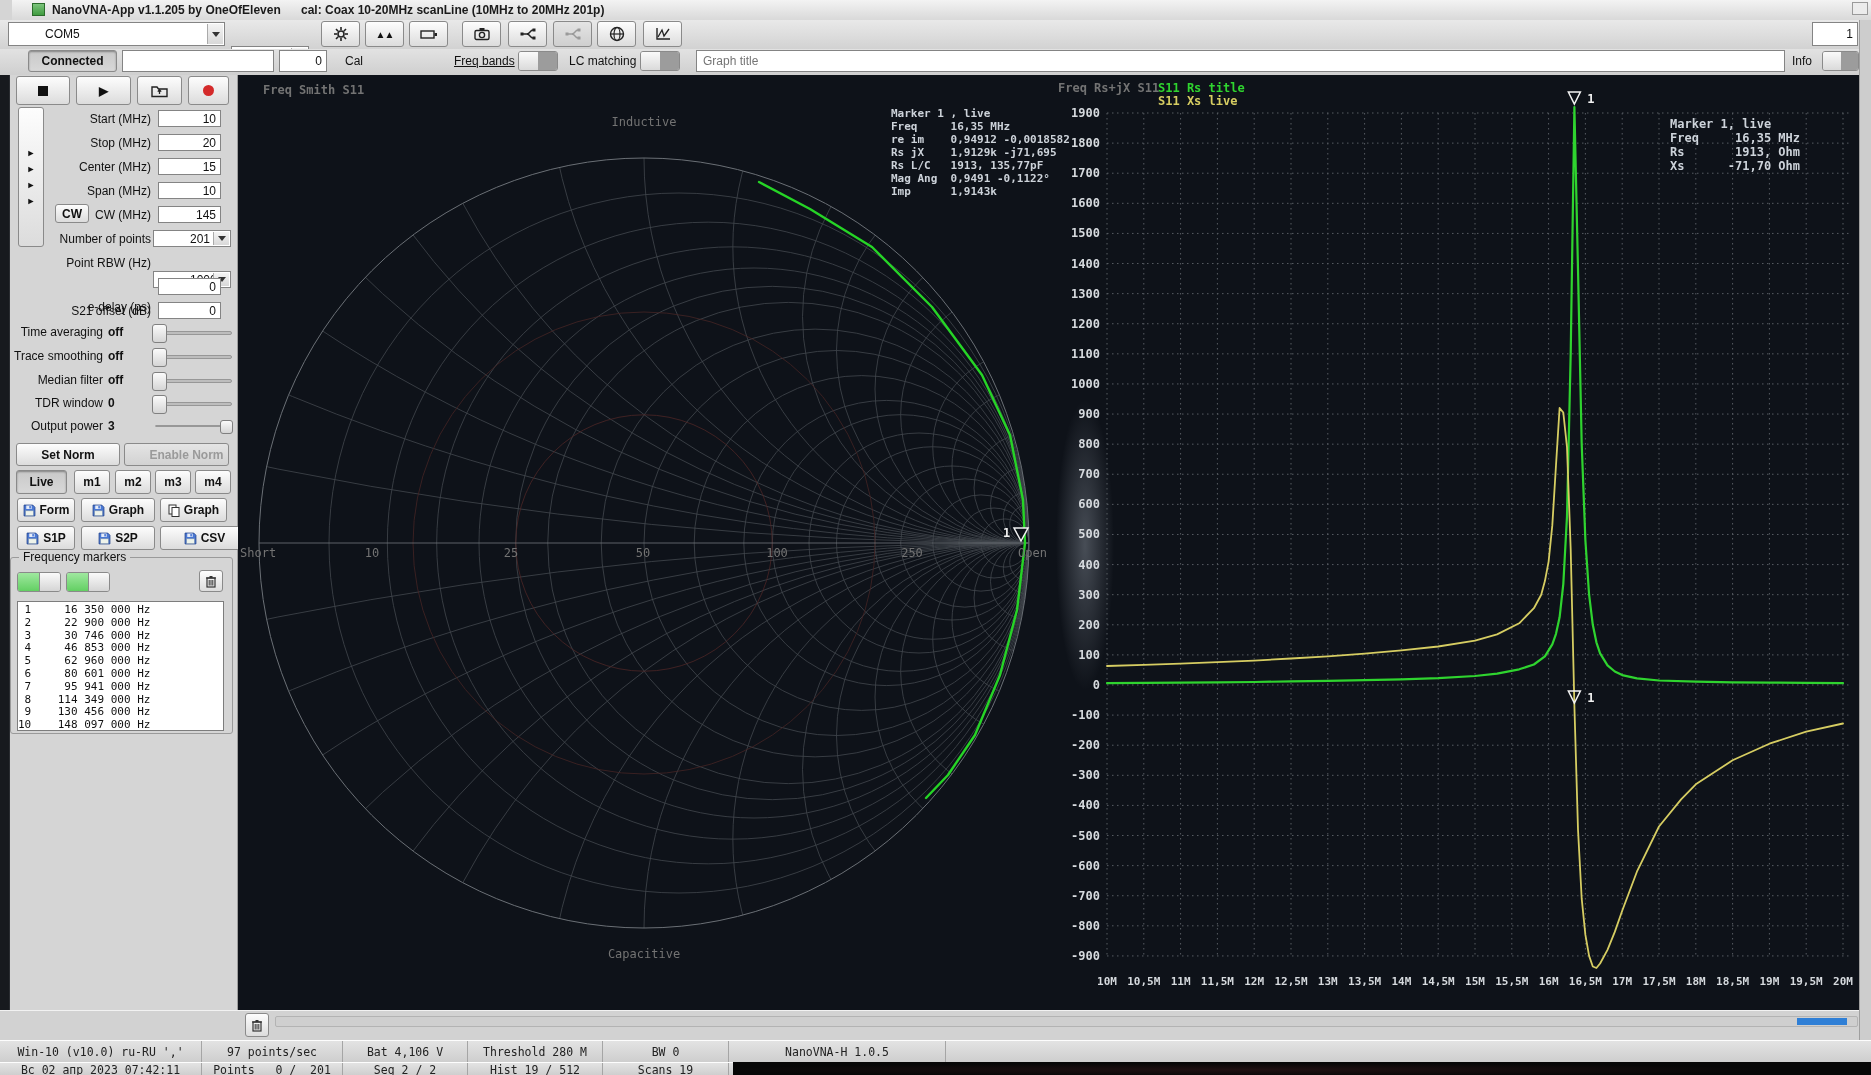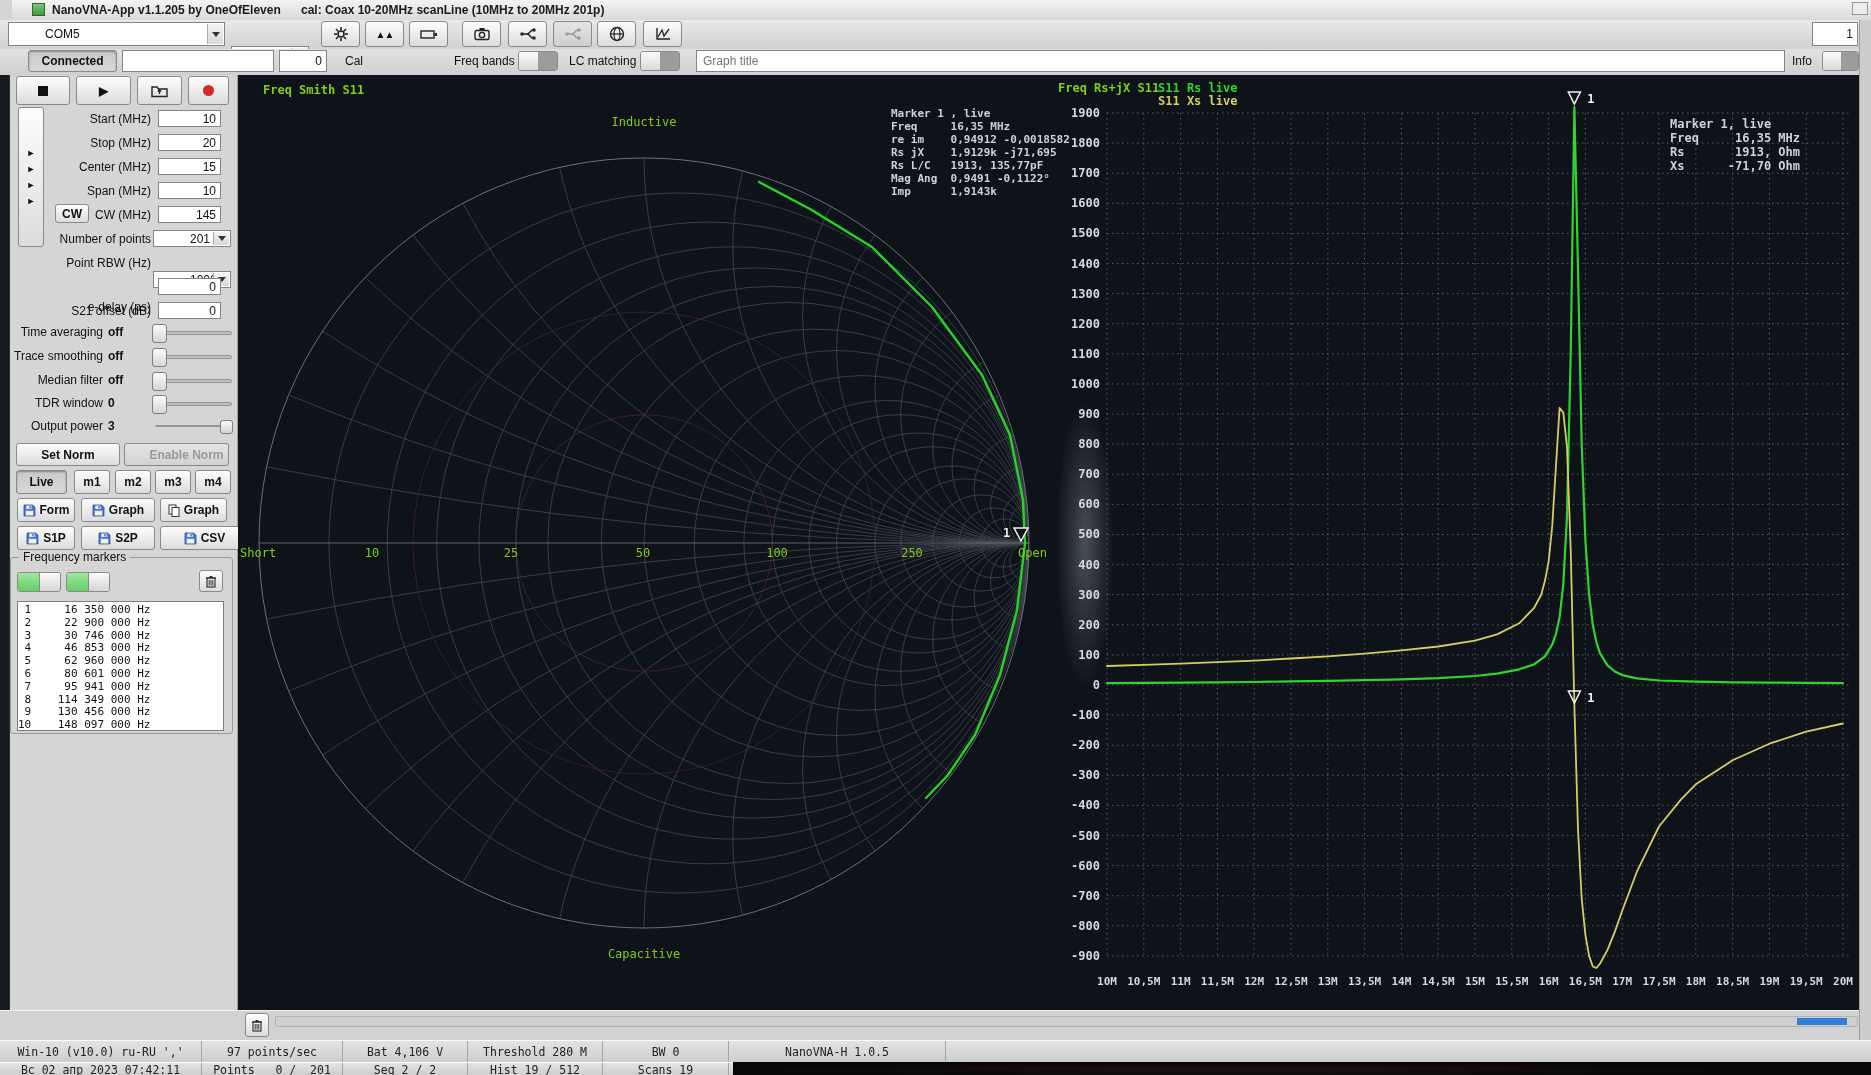--- a/index.html
+++ b/index.html
@@ -41,21 +41,21 @@
   #sidebar{left:0;top:75px;width:238px;height:935px;background:#d5d5d5;border-right:1px solid #9d9d9d;box-sizing:border-box;}
   .group{position:absolute;border:1px solid #9a9a9a;border-radius:3px;}
   .group>.gtitle{position:absolute;top:-8px;left:8px;background:#d5d5d5;padding:0 4px;font-size:12px;}
   #mlist{background:#fff;border:1px solid #7d7d7d;overflow:hidden;
          font-family:"DejaVu Sans Mono",monospace;font-size:11px;line-height:12.8px;padding-top:2px;}
   #mlist div{white-space:pre;}
   
   #graphs{left:238px;top:75px;width:1633px;height:935px;background:#0e1219;}
   #leftdark{left:0;top:75px;width:10px;height:935px;background:#171a1e;border-right:1px solid #2a2d31;box-sizing:border-box;}
   .gpanel{position:absolute;top:0;height:935px;}
-  .gtext{position:absolute;font-family:"DejaVu Sans Mono",monospace;font-weight:bold;color:#84cc16;font-size:12px;white-space:pre;}
+  .gtext{position:absolute;font-family:"DejaVu Sans Mono",monospace;font-weight:bold;color:#737373;font-size:12px;white-space:pre;}
   .pre{position:absolute;font-family:"DejaVu Sans Mono",monospace;font-size:11px;line-height:13px;
        color:#cdd3da;white-space:pre;font-weight:bold;}
   #glow{left:2px;top:325px;width:58px;height:290px;border-radius:50%;
         background:radial-gradient(closest-side,rgba(205,215,228,.30),rgba(205,215,228,0));}
   
   #bottomstrip{left:0;top:1010px;width:1871px;height:30px;background:#d2d2d2;border-top:1px solid #f2f2f2;}
   #progress-track{left:275px;top:1016px;width:1583px;height:11px;background:#cfcfcf;
         border:1px solid #b3b3b3;border-radius:2px;box-sizing:border-box;}
   #progress-fill{left:1797px;top:1018px;width:50px;height:7px;background:#2f7fd6;}
   .statusrow{left:0;width:1871px;background:linear-gradient(#e3e3e3,#cdcdcd);border-top:1px solid #fdfdfd;
@@ -173,21 +173,21 @@
     <input value="" style="">
   </div>
   <div class="abs field num" style="left:279px;top:50px;width:48px;height:22px;">
     <span>0</span>
   </div>
   <span class="lbl" style="left:345px;top:54px;">Cal</span>
   <div class="abs combo" style="left:370px;top:50px;width:70px;height:22px;">
     <span>APP</span>
     <div class="carrow"></div>
   </div>
-  <span class="lbl" style="left:454px;top:54px;">Freq bands</span>
+  <span class="lbl" style="left:454px;top:54px;text-decoration:underline;">Freq bands</span>
   <div class="abs toggle" style="left:518px;top:51px;width:40px;height:20px;">
     <div class="a"></div>
       <div class="b"></div>
   </div>
   <span class="lbl" style="left:569px;top:54px;">LC matching</span>
   <div class="abs toggle" style="left:640px;top:51px;width:40px;height:20px;">
     <div class="a"></div>
       <div class="b"></div>
   </div>
   <div class="abs tinput" style="left:696px;top:50px;width:1089px;height:22px;">
@@ -609,21 +609,21 @@
             <text x="789" y="910">20M</text>
           </g>
           <polyline points="53.0,608.2 89.8,607.9 126.6,607.6 163.4,607.3 200.2,607.0 237.0,606.4 273.8,605.8 310.6,605.2 347.4,604.3 384.2,603.1 421.0,601.0 443.1,598.6 465.2,594.3 479.9,589.5 490.9,581.4 498.3,569.4 502.0,558.8 505.6,542.3 509.3,509.1 513.0,441.4 516.7,278.8 520.4,32.0 524.0,194.6 527.7,369.2 531.4,465.5 535.1,519.7 538.8,549.8 542.4,567.3 546.1,578.4 553.5,590.4 560.8,596.5 568.2,600.1 582.9,603.4 605.0,605.5 641.8,606.7 678.6,607.3 715.4,607.6 752.2,607.9 789.0,608.2" fill="none" stroke="#2fd42f" stroke-width="2.2" stroke-linejoin="round" stroke-linecap="round"></polyline>
           <polyline points="53.0,591.0 89.8,589.8 126.6,588.6 163.4,587.1 200.2,585.6 237.0,583.5 273.8,581.4 310.6,578.7 347.4,575.4 384.2,571.5 421.0,565.7 443.1,559.4 465.2,548.3 479.9,533.2 487.2,519.7 490.9,506.1 494.6,486.6 498.3,450.4 502.0,390.2 505.6,333.0 509.3,337.5 513.0,372.2 516.7,474.5 520.4,631.1 524.0,754.5 527.7,823.7 531.4,859.9 535.1,880.9 538.8,891.5 542.4,893.0 546.1,888.5 553.5,874.9 560.8,856.9 568.2,835.8 582.9,796.7 605.0,751.5 627.1,724.4 641.8,709.3 678.6,685.3 715.4,668.7 752.2,656.7 789.0,648.5" fill="none" stroke="#d6cd62" stroke-width="1.8" stroke-linejoin="round" stroke-linecap="round"></polyline>
           <path d="M514.3600000000001,16.984000000000037 L526.3600000000001,16.984000000000037 L520.3600000000001,28.984000000000037 Z" fill="none" stroke="#f2f2f2" stroke-width="1.5"></path>
           <text x="533.3600000000001" y="27.984000000000037" fill="#f2f2f2" font-size="12">1</text>
           <path d="M514.3600000000001,616.0735 L526.3600000000001,616.0735 L520.3600000000001,628.0735 Z" fill="none" stroke="#f2f2f2" stroke-width="1.5"></path>
           <text x="533.3600000000001" y="627.0735" fill="#f2f2f2" font-size="12">1</text>
         </svg>
       <span class="gtext" style="left:4px;top:6px;">Freq Rs+jX S11</span>
-      <span class="gtext" style="left:104px;top:6px;color:#2fd42f;">S11 Rs live</span>
+      <span class="gtext" style="left:104px;top:6px;color:#2fd42f;">S11 Rs title</span>
       <span class="gtext" style="left:104px;top:19px;color:#d6cd62;">S11 Xs live</span>
       <pre class="pre" style="left:616px;top:42px;margin:0;font-size:12px;line-height:14px;">Marker 1, live
 Freq     16,35 MHz
 Rs       1913, Ohm
 Xs      -71,70 Ohm</pre>
     </div>
   </div>
 
   <div class="abs" id="bottomstrip"></div>
   <div class="abs btn" style="left:245px;top:1013px;width:24px;height:24px;">

